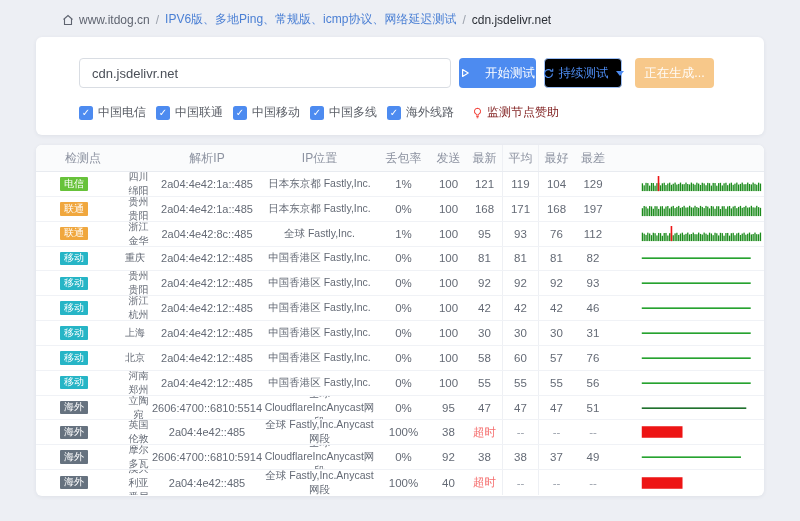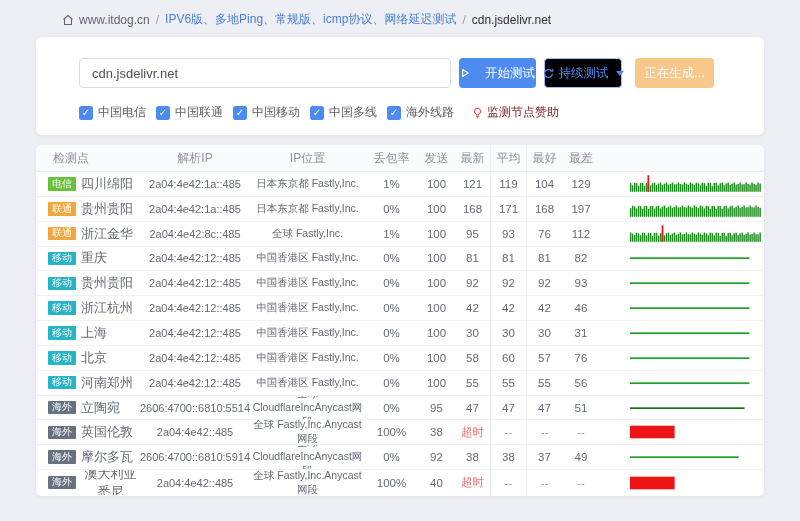--- a/index.html
+++ b/index.html
@@ -54,40 +54,41 @@
   }
   .cb-label { color: #5a5e66; }
   .sponsor { display: flex; align-items: center; gap: 4px; color: #7f1d1d; cursor: pointer; text-decoration: none; margin-left: 8px; }
 
   
   .table-card { margin-top: 10px; padding-bottom: 1px; }
   .grid-row {
     display: grid;
     grid-template-columns: 104px 110px 115px 53px 37px 35px 37px 35px 38px 1fr;
     align-items: center;
+    padding-left: 12px;
   }
   .thead {
     height: 27px; font-size: 12px; color: #8d93a1; background: #fafbfc;
     border-bottom: 1px solid #e8ebf0; border-radius: 6px 6px 0 0;
   }
   .thead .th { text-align: center; display: flex; align-items: center; justify-content: center; gap: 4px; height: 100%; }
   .thead .th.c0 { justify-content: flex-start; padding-left: 17px; }
   .thead .th.c6, .trow .td.c6 { border-left: 1px solid #eef0f4; border-right: 1px solid #eef0f4; }
   .trow { height: 24.85px; border-bottom: 1px solid #f0f2f6; font-size: 11.5px; color: #646a75; }
   .trow:last-child { border-bottom: none; }
   .td { text-align: center; height: 100%; display: flex; align-items: center; justify-content: center; overflow: hidden; }
   .td.c0 { justify-content: flex-start; padding-left: 12px; gap: 5px; }
   .td.c1 { font-size: 11px; }
   .td.c2 { font-size: 10.5px; }
   .td.c9 { justify-content: flex-start; padding-left: 28px; }
   .badge {
     font-size: 10px; color: #fff; border-radius: 1px; padding: 1.5px 4px 2px;
     line-height: 1; flex: none;
   }
-  .city { font-size: 13px; }
+  .city { font-size: 10px; margin-left: 32px; }
   .timeout { color: #f56c6c; }
   .dash { color: #9aa0ab; }
 </style>
 </head>
 <body>
 
 <div class="page">
 
   <div class="breadcrumb">
     <span class="home-icon">

